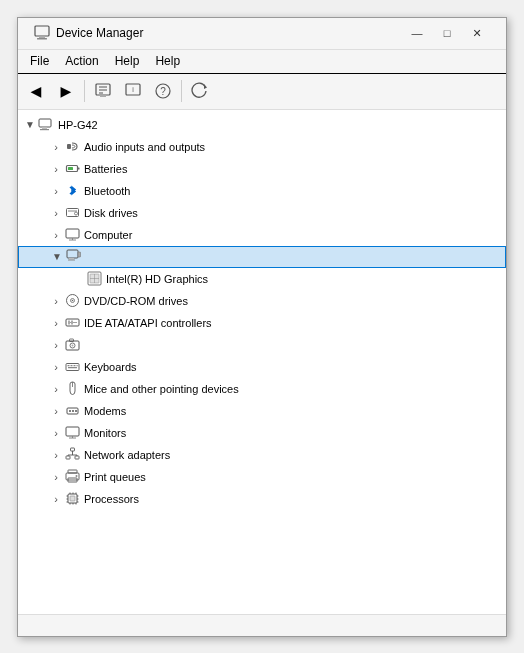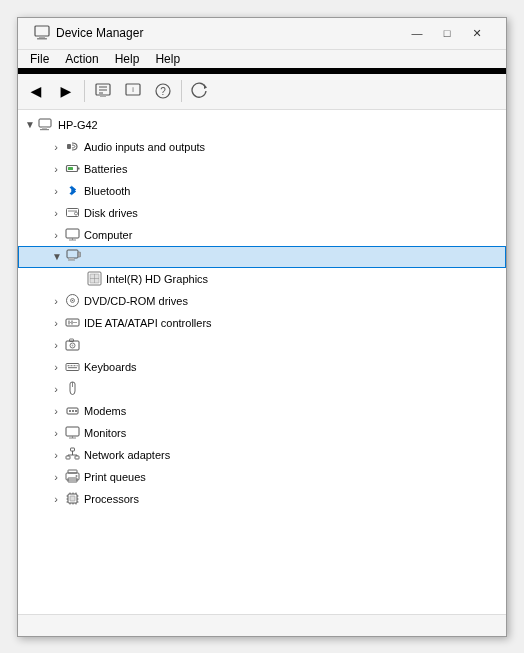--- a/index.html
+++ b/index.html
@@ -56,21 +56,21 @@
       align-items: center;
       justify-content: center;
       font-size: 11px;
       color: #333;
     }
     .menu-bar {
       height: 24px;
       display: flex;
       align-items: flex-start;
       padding: 0 4px;
-      border-bottom: 6px solid #000000;
+      border-bottom: 1px solid #000000;
       background: #f5f5f5;
     }
     .menu-item {
       padding: 2px 8px;
       cursor: pointer;
       font-size: 12px;
       color: #000;
       height: 100%;
       display: flex;
       align-items: center;
@@ -416,20 +416,21 @@
       <div class="tree-item indent-1">
         <div class="expand-icon">
             <span class="chevron-right"></span>
           </div>
         <div class="item-icon">
           <svg width="15" height="15" viewBox="0 0 15 15">
             <path d="M5 3 Q5 1 7.5 1 Q10 1 10 3 L10 10 Q10 13.5 7.5 13.5 Q5 13.5 5 10 Z" fill="none" stroke="#666" stroke-width="1"></path>
             <line x1="7.5" y1="1" x2="7.5" y2="6" stroke="#666" stroke-width="0.8"></line>
           </svg>
         </div>
+        <span class="item-label">Mice and other pointing devices</span>
       </div>
 
       <div class="tree-item indent-1">
         <div class="expand-icon">
             <span class="chevron-right"></span>
           </div>
         <div class="item-icon">
           <svg width="15" height="15" viewBox="0 0 15 15">
             <rect x="2" y="5" width="11" height="6" rx="1" fill="none" stroke="#555" stroke-width="1"></rect>
             <circle cx="5" cy="8" r="1" fill="#555"></circle>

